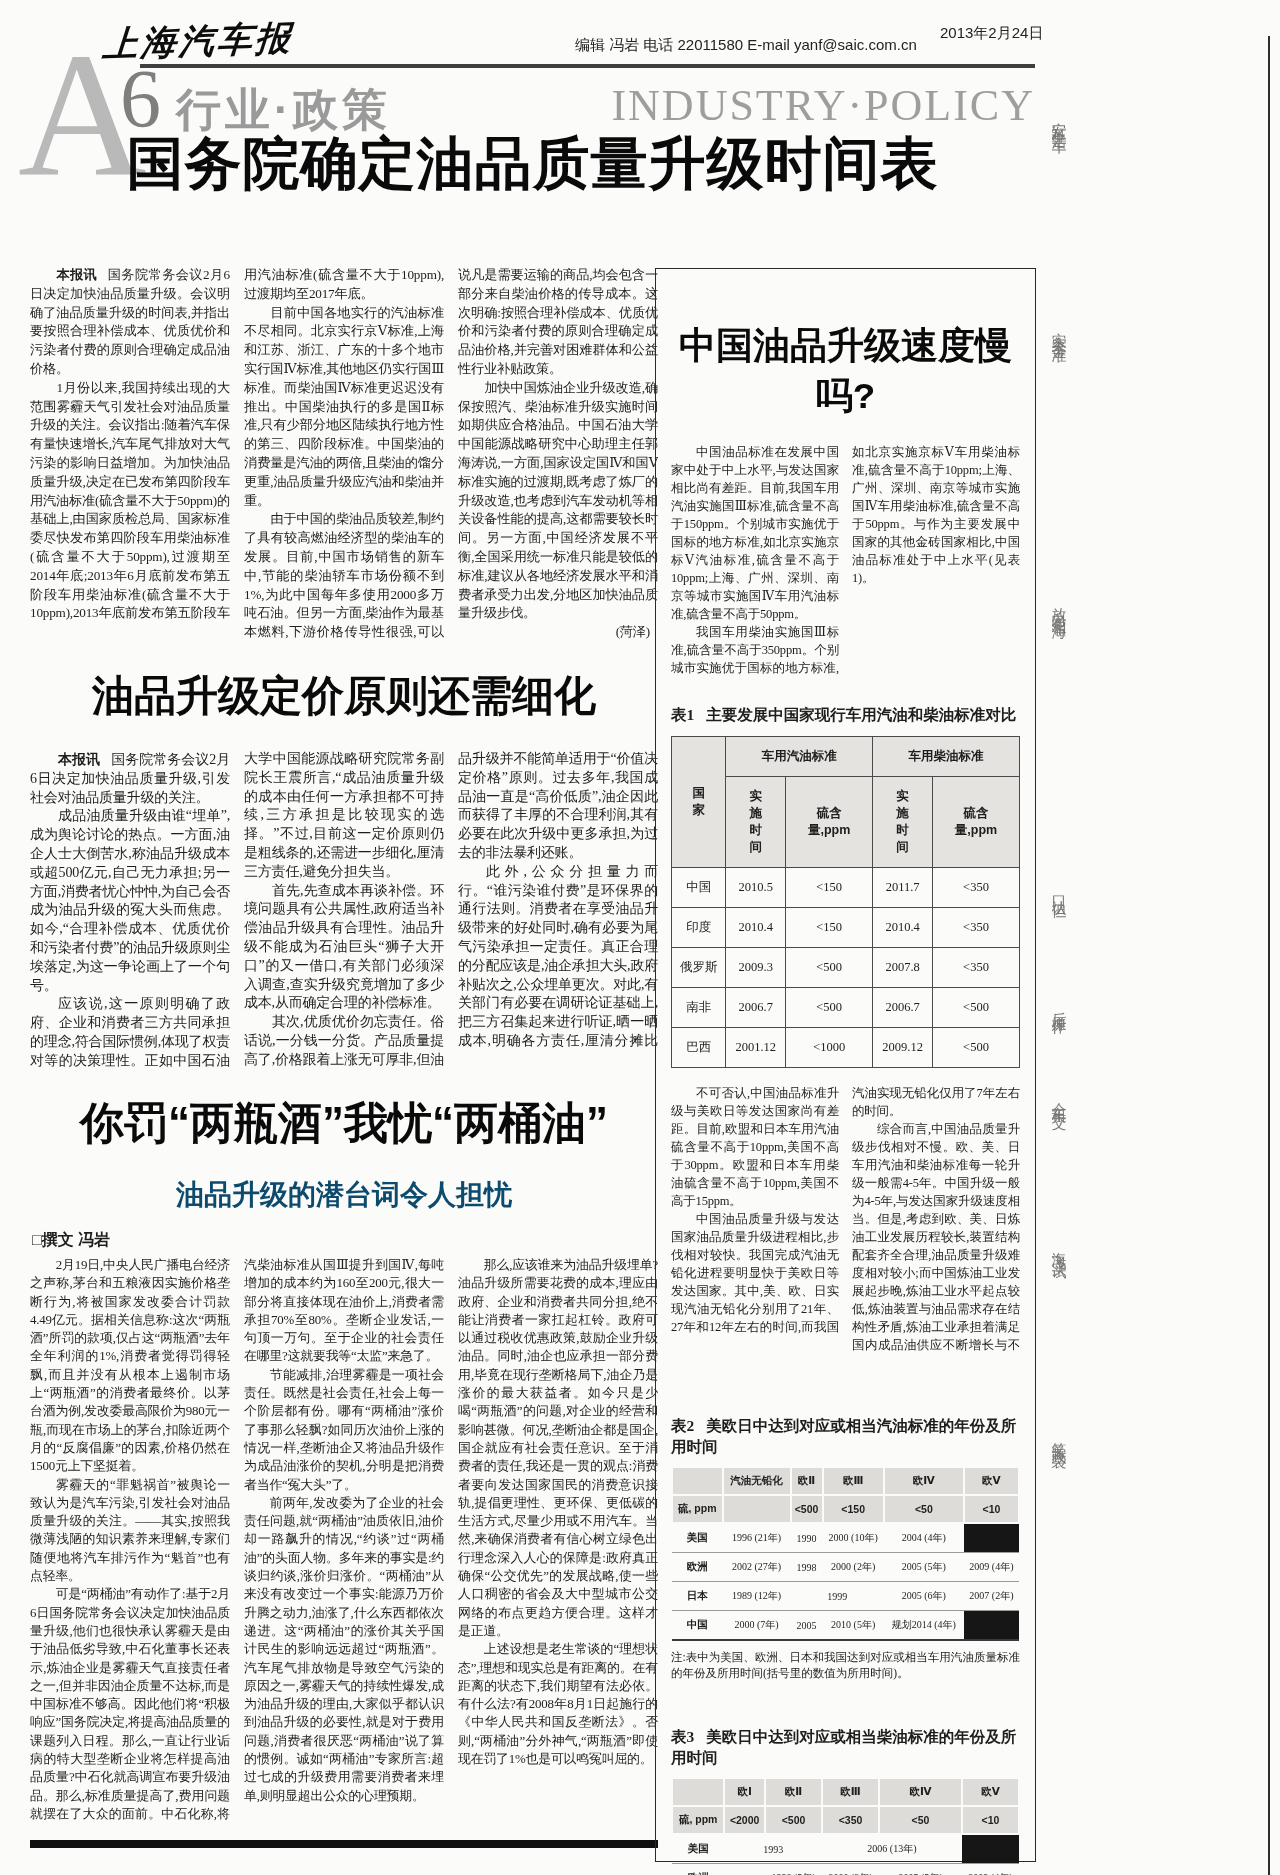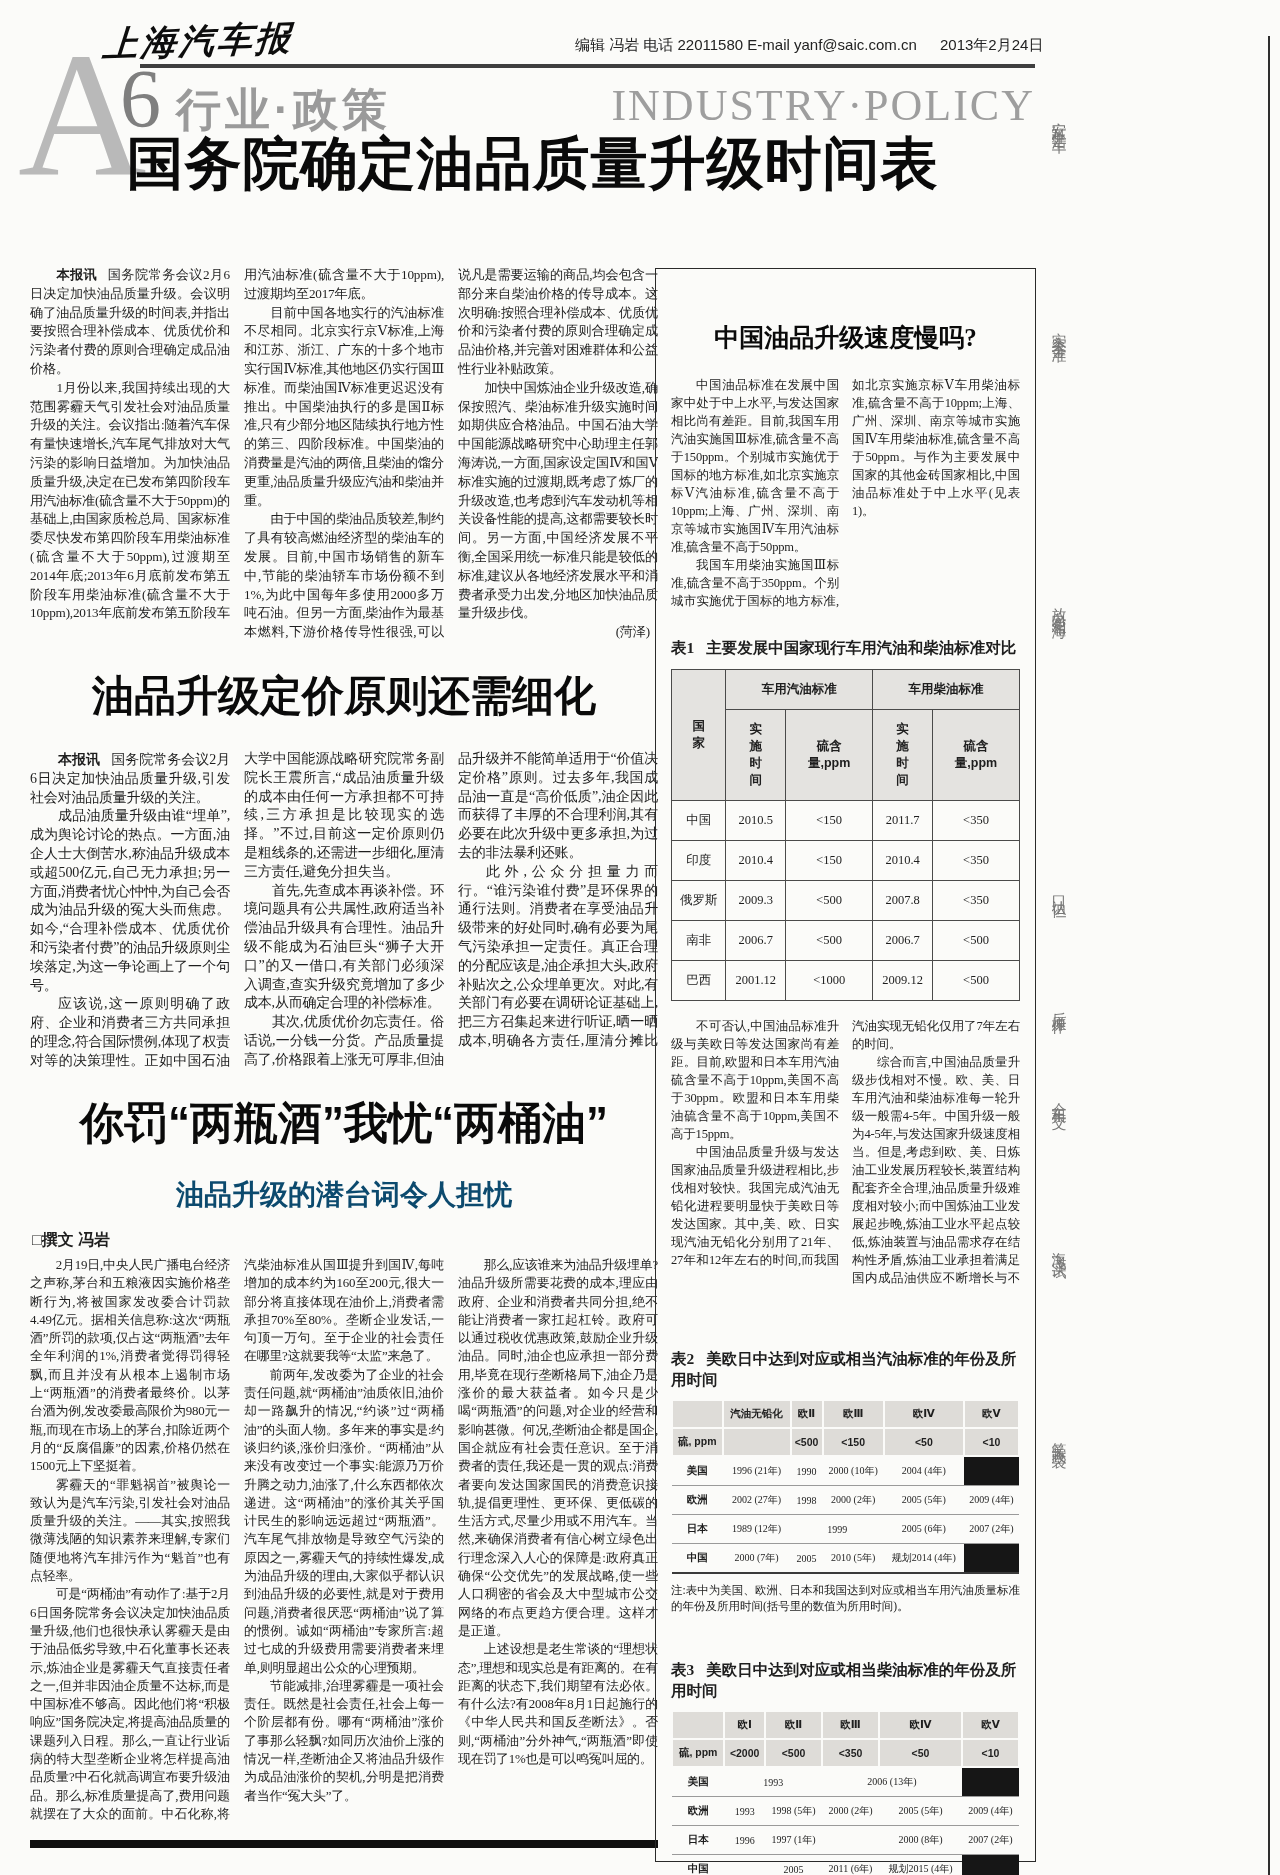--- a/index.html
+++ b/index.html
@@ -3,21 +3,21 @@
 <meta charset="utf-8">
 <style>
   html,body{margin:0;padding:0;background:#e8e8e6;}
   .page{position:relative;width:1280px;height:1875px;background:#fbfbf9;overflow:hidden;
         font-family:"Liberation Serif","DejaVu Serif",serif;color:#1e1e1e;}
   
   .logo{position:absolute;left:103px;top:18px;font-size:35px;font-weight:bold;font-style:italic;
         letter-spacing:3px;transform:skewX(-6deg) rotate(-2deg);color:#0d0d0d;}
   .mast-meta{position:absolute;left:575px;top:36px;font-size:15px;color:#222;
         font-family:"Liberation Sans","DejaVu Sans",sans-serif;}
-  .mast-date{position:absolute;left:940px;top:36px;font-size:15px;color:#222;
+  .mast-date{position:absolute;left:940px;top:24px;font-size:15px;color:#222;
         font-family:"Liberation Sans","DejaVu Sans",sans-serif;}
   .mast-rule{position:absolute;left:140px;top:64px;width:895px;height:4px;background:#3f3f3f;}
   .sec-a{position:absolute;left:18px;top:26px;font-size:178px;line-height:1;color:#b9b9b9;
         font-family:"Liberation Serif",serif;}
   .sec-6{position:absolute;left:120px;top:58px;font-size:82px;line-height:1;color:#7f7f7f;
         font-family:"Liberation Serif",serif;}
   .sec-cn{position:absolute;left:176px;top:80px;font-size:45px;font-weight:bold;color:#9a9a9a;
         letter-spacing:4px;font-family:"Liberation Sans","DejaVu Sans",sans-serif;}
   .sec-en{position:absolute;left:500px;top:80px;width:535px;text-align:right;font-size:44px;
         color:#9e9e9e;letter-spacing:2px;font-family:"Liberation Serif",serif;}
@@ -39,22 +39,22 @@
   .a1{top:266px;height:390px;font-size:13.2px;line-height:18.8px;}
   .a2{top:750px;height:332px;font-size:14px;line-height:18.8px;}
   .a3{top:1256px;height:580px;font-size:12.9px;line-height:18.3px;}
   .body3 p{margin:0;text-indent:2em;}
   .lead{font-weight:bold;font-family:"Liberation Sans","DejaVu Sans",sans-serif;margin-right:0.8em;}
   .byline-r{text-align:right;text-indent:0 !important;padding-right:8px;}
   .endbar{position:absolute;left:30px;top:1840px;width:628px;height:8px;background:#101010;}
   
   .box{position:absolute;left:655px;top:268px;width:381px;height:1594px;border:1px solid #2a2a2a;
         box-sizing:border-box;padding:0 15px;}
-  .box-h2{margin:52px 0 0;text-align:center;font-size:25px;font-weight:800;color:#0a0a0a;
-        font-family:Liberation Serif, serif;}
+  .box-h2{margin:52px 0 0;text-align:center;font-size:37px;font-weight:800;color:#0a0a0a;
+        font-family:Liberation Mono, monospace;}
   .box-cols{column-count:2;column-gap:13px;column-fill:auto;text-align:justify;overflow:hidden;
         font-size:12.5px;line-height:18px;letter-spacing:-0.2px;}
   .box-cols p{margin:0;text-indent:2em;}
   .bc1{margin-top:22px;height:246px;}
   .bc2{margin-top:16px;height:286px;}
   .tbl-title{margin-top:16px;font-size:15.5px;font-weight:bold;}
   .tbl-title .tno{margin-right:12px;}
   
   .t1{margin-top:10px;width:100%;border-collapse:collapse;}
   .t1 th,.t1 td{border:1px solid #4a4a4a;text-align:center;font-size:12.5px;}
@@ -110,22 +110,22 @@
     <p>此外,公众分担量力而行。“谁污染谁付费”是环保界的通行法则。消费者在享受油品升级带来的好处同时,确有必要为尾气污染承担一定责任。真正合理的分配应该是,油企承担大头,政府补贴次之,公众埋单更次。对此,有关部门有必要在调研论证基础上,把三方召集起来进行听证,晒一晒成本,明确各方责任,厘清分摊比例,避免油品升级成为一本糊涂账。</p>
   </div>
 
   <h2 class="headline3">你罚“两瓶酒”我忧“两桶油”</h2>
   <div class="subhead3">油品升级的潜台词令人担忧</div>
   <div class="byline3">□撰文 冯岩</div>
   <div class="body3 a3">
     <p>2月19日,中央人民广播电台经济之声称,茅台和五粮液因实施价格垄断行为,将被国家发改委合计罚款4.49亿元。据相关信息称:这次“两瓶酒”所罚的款项,仅占这“两瓶酒”去年全年利润的1%,消费者觉得罚得轻飘,而且并没有从根本上遏制市场上“两瓶酒”的消费者最终价。以茅台酒为例,发改委最高限价为980元一瓶,而现在市场上的茅台,扣除近两个月的“反腐倡廉”的因素,价格仍然在1500元上下坚挺着。</p>
     <p>雾霾天的“罪魁祸首”被舆论一致认为是汽车污染,引发社会对油品质量升级的关注。——其实,按照我微薄浅陋的知识素养来理解,专家们随便地将汽车排污作为“魁首”也有点轻率。</p>
     <p>可是“两桶油”有动作了:基于2月6日国务院常务会议决定加快油品质量升级,他们也很快承认雾霾天是由于油品低劣导致,中石化董事长还表示,炼油企业是雾霾天气直接责任者之一,但并非因油企质量不达标,而是中国标准不够高。因此他们将“积极响应”国务院决定,将提高油品质量的课题列入日程。那么,一直让行业诟病的特大型垄断企业将怎样提高油品质量?中石化就高调宣布要升级油品。那么,标准质量提高了,费用问题就摆在了大众的面前。中石化称,将汽柴油标准从国Ⅲ提升到国Ⅳ,每吨增加的成本约为160至200元,很大一部分将直接体现在油价上,消费者需承担70%至80%。垄断企业发话,一句顶一万句。至于企业的社会责任在哪里?这就要我等“太监”来急了。</p>
+    <p>节能减排,治理雾霾是一项社会责任。既然是社会责任,社会上每一个阶层都有份。哪有“两桶油”涨价了事那么轻飘?如同历次油价上涨的情况一样,垄断油企又将油品升级作为成品油涨价的契机,分明是把消费者当作“冤大头”了。</p>
     <p>前两年,发改委为了企业的社会责任问题,就“两桶油”油质依旧,油价却一路飙升的情况,“约谈”过“两桶油”的头面人物。多年来的事实是:约谈归约谈,涨价归涨价。“两桶油”从来没有改变过一个事实:能源乃万价升腾之动力,油涨了,什么东西都依次递进。这“两桶油”的涨价其关乎国计民生的影响远远超过“两瓶酒”。汽车尾气排放物是导致空气污染的原因之一,雾霾天气的持续性爆发,成为油品升级的理由,大家似乎都认识到油品升级的必要性,就是对于费用问题,消费者很厌恶“两桶油”说了算的惯例。诚如“两桶油”专家所言:超过七成的升级费用需要消费者来埋单,则明显超出公众的心理预期。</p>
-    <p>节能减排,治理雾霾是一项社会责任。既然是社会责任,社会上每一个阶层都有份。哪有“两桶油”涨价了事那么轻飘?如同历次油价上涨的情况一样,垄断油企又将油品升级作为成品油涨价的契机,分明是把消费者当作“冤大头”了。</p>
     <p>那么,应该谁来为油品升级埋单?油品升级所需要花费的成本,理应由政府、企业和消费者共同分担,绝不能让消费者一家扛起杠铃。政府可以通过税收优惠政策,鼓励企业升级油品。同时,油企也应承担一部分费用,毕竟在现行垄断格局下,油企乃是涨价的最大获益者。如今只是少喝“两瓶酒”的问题,对企业的经营和影响甚微。何况,垄断油企都是国企,国企就应有社会责任意识。至于消费者的责任,我还是一贯的观点:消费者要向发达国家国民的消费意识接轨,提倡更理性、更环保、更低碳的生活方式,尽量少用或不用汽车。当然,来确保消费者有信心树立绿色出行理念深入人心的保障是:政府真正确保“公交优先”的发展战略,使一些人口稠密的省会及大中型城市公交网络的布点更趋方便合理。这样才是正道。</p>
     <p>上述设想是老生常谈的“理想状态”,理想和现实总是有距离的。在有距离的状态下,我们期望有法必依。有什么法?有2008年8月1日起施行的《中华人民共和国反垄断法》。否则,“两桶油”分外神气,“两瓶酒”即使现在罚了1%也是可以鸣冤叫屈的。</p>
   </div>
   <div class="endbar"></div>
 
   <div class="box">
     <h2 class="box-h2">中国油品升级速度慢吗?</h2>
 
     <div class="box-cols bc1">
       <p>中国油品标准在发展中国家中处于中上水平,与发达国家相比尚有差距。目前,我国车用汽油实施国Ⅲ标准,硫含量不高于150ppm。个别城市实施优于国标的地方标准,如北京实施京标Ⅴ汽油标准,硫含量不高于10ppm;上海、广州、深圳、南京等城市实施国Ⅳ车用汽油标准,硫含量不高于50ppm。</p>

